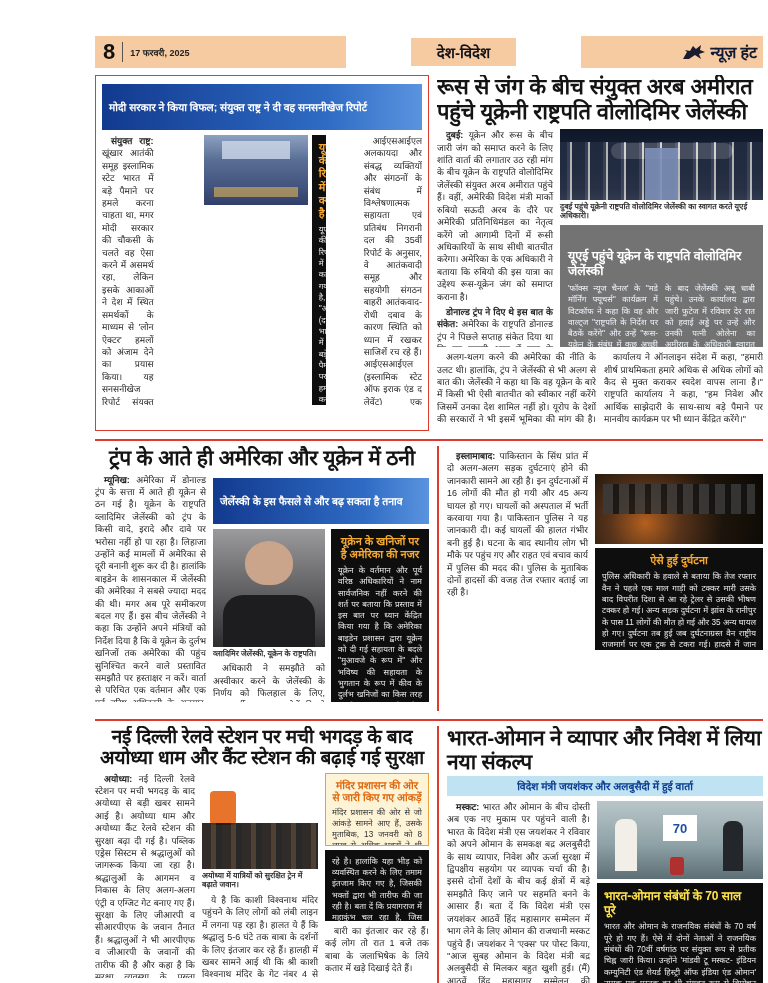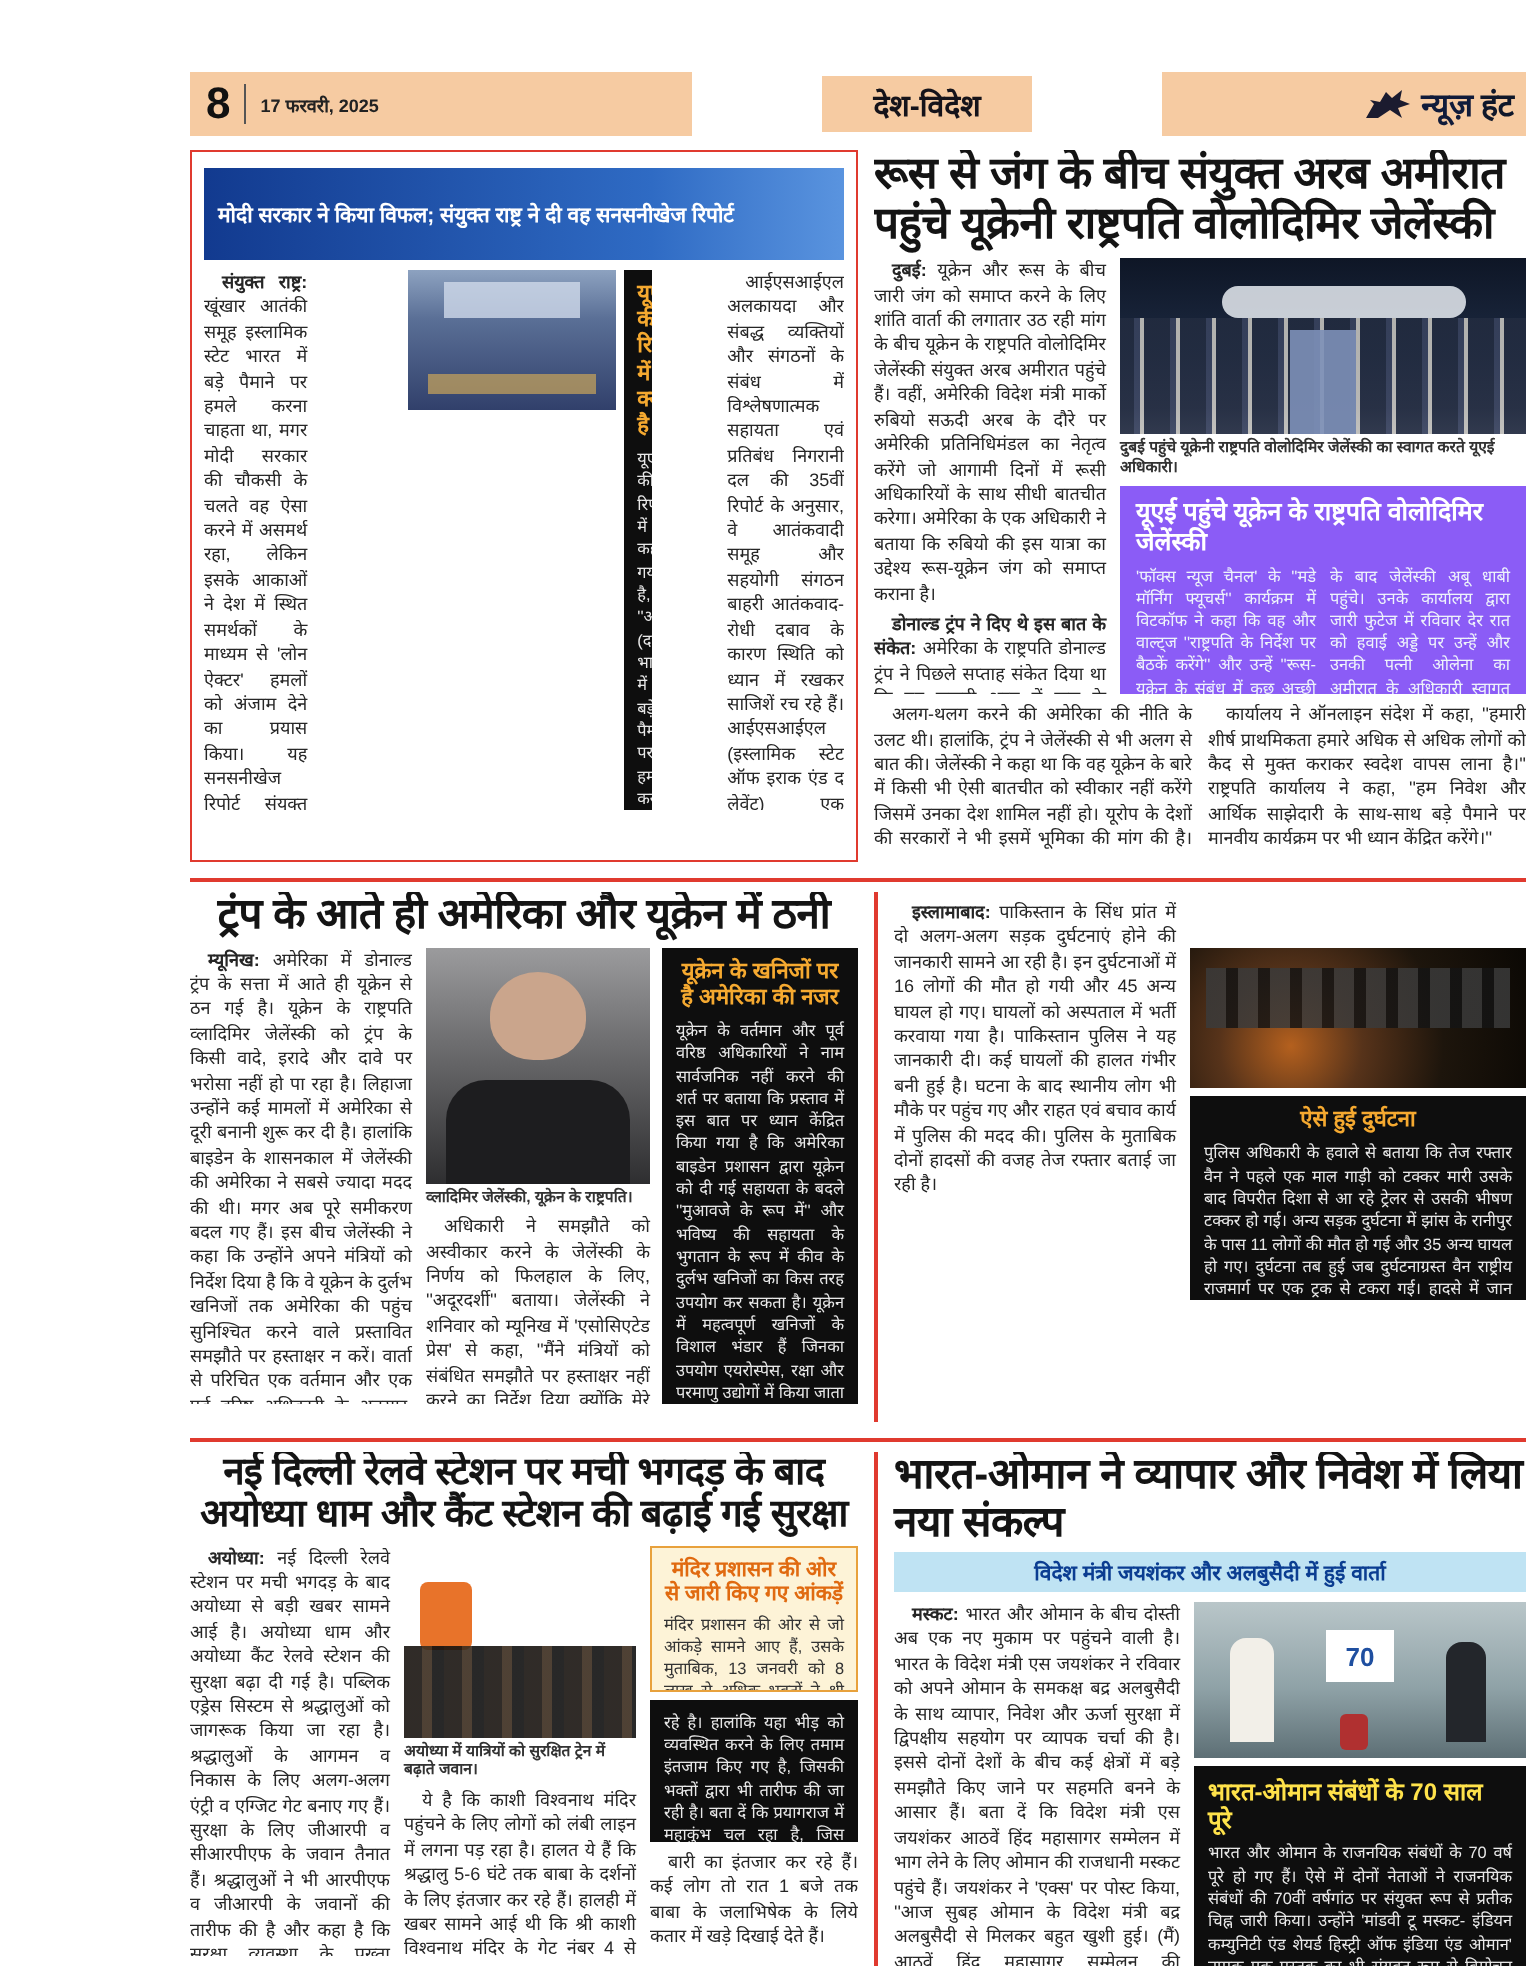--- a/index.html
+++ b/index.html
@@ -31,21 +31,21 @@
   .cols{display:flex;gap:7px;}
   .bodytext{font-size:9px;line-height:1.38;text-align:justify;color:#262626;}
   .bodytext p{margin:0 0 3px 0;text-indent:9px;}
   .dl{font-weight:800;}
   .lead{font-weight:800;}
   .photo{position:relative;width:100%;overflow:hidden;}
   .caption{font-size:7.8px;font-weight:700;color:#333;margin:2px 0 4px 0;line-height:1.25;}
   .bbox{background:#0e0e0e;color:#e9e9e9;padding:6px 7px;overflow:hidden;}
   .bbox h4{margin:0 0 4px 0;color:#f5a930;font-size:11px;line-height:1.2;text-align:center;}
   .bbox .bt{font-size:8.2px;line-height:1.38;text-align:justify;}
-  .bluebox{background:#8b5cf6;color:#ffffff;padding:6px 8px;overflow:hidden;}
+  .bluebox{background:#737373;color:#ffffff;padding:24px 8px;overflow:hidden;}
   .bluebox h3{margin:0 0 4px 0;font-size:12.5px;line-height:1.2;}
   .bluebox .cols .c{flex:1;font-size:8.2px;line-height:1.36;text-align:justify;color:#eef3fb;}
   .creambox{background:#fdf3d7;border:1px solid #e8a13c;padding:5px 6px;overflow:hidden;}
   .creambox h4{margin:0 0 3px 0;color:#e06a10;font-size:10.5px;line-height:1.2;text-align:center;}
   .creambox .ct{font-size:8.2px;line-height:1.35;text-align:justify;color:#333;}
 
   
   .top{margin-top:7px;height:356px;}
   .art-isis{flex:0 0 334px;border:1.5px solid #e03a2f;padding:4px 6px;overflow:hidden;box-sizing:border-box;}
   .art-isis .headline{font-size:20px;}
@@ -205,20 +205,21 @@
     <div class="sect mid">
 
       <div class="art-trump">
         <div class="headline h-center">ट्रंप के आते ही अमेरिका और यूक्रेन में ठनी</div>
         <div class="cols trump-row">
           <div class="bodytext trump-c1">
             <p><span class="dl">म्यूनिख:</span>
                <span>अमेरिका में डोनाल्ड ट्रंप के सत्ता में आते ही यूक्रेन से ठन गई है। यूक्रेन के राष्ट्रपति व्लादिमिर जेलेंस्की को ट्रंप के किसी वादे, इरादे और दावे पर भरोसा नहीं हो पा रहा है। लिहाजा उन्होंने कई मामलों में अमेरिका से दूरी बनानी शुरू कर दी है। हालांकि बाइडेन के शासनकाल में जेलेंस्की की अमेरिका ने सबसे ज्यादा मदद की थी। मगर अब पूरे समीकरण बदल गए हैं। इस बीच जेलेंस्की ने कहा कि उन्होंने अपने मंत्रियों को निर्देश दिया है कि वे यूक्रेन के दुर्लभ खनिजों तक अमेरिका की पहुंच सुनिश्चित करने वाले प्रस्तावित समझौते पर हस्ताक्षर न करें। वार्ता से परिचित एक वर्तमान और एक पूर्व वरिष्ठ अधिकारी के अनुसार, शुक्रवार को म्यूनिख सुरक्षा सम्मेलन के दौरान अमेरिकी उपराष्ट्रपति जेडी वेंस के साथ बैठक में यह प्रस्ताव सामने आया था।</span></p>
           </div>
           <div class="trump-right">
+            <div class="bar-blue">जेलेंस्की के इस फैसले से और बढ़ सकता है तनाव</div>
             <div class="trump-inner">
               <div class="trump-photo-col">
                 <div class="photo ph-zel">
                   <div class="head"></div>
                   <div class="body"></div>
                 </div>
                 <div class="caption">व्लादिमिर जेलेंस्की, यूक्रेन के राष्ट्रपति।</div>
                 <div class="bodytext">
                   <p>अधिकारी ने समझौते को अस्वीकार करने के जेलेंस्की के निर्णय को फिलहाल के लिए, ''अदूरदर्शी'' बताया। जेलेंस्की ने शनिवार को म्यूनिख में 'एसोसिएटेड प्रेस' से कहा, ''मैंने मंत्रियों को संबंधित समझौते पर हस्ताक्षर नहीं करने का निर्देश दिया क्योंकि मेरे विचार में यह हमारी, हमारे हितों की रक्षा करने के लिए नहीं है।''</p>
                 </div>

